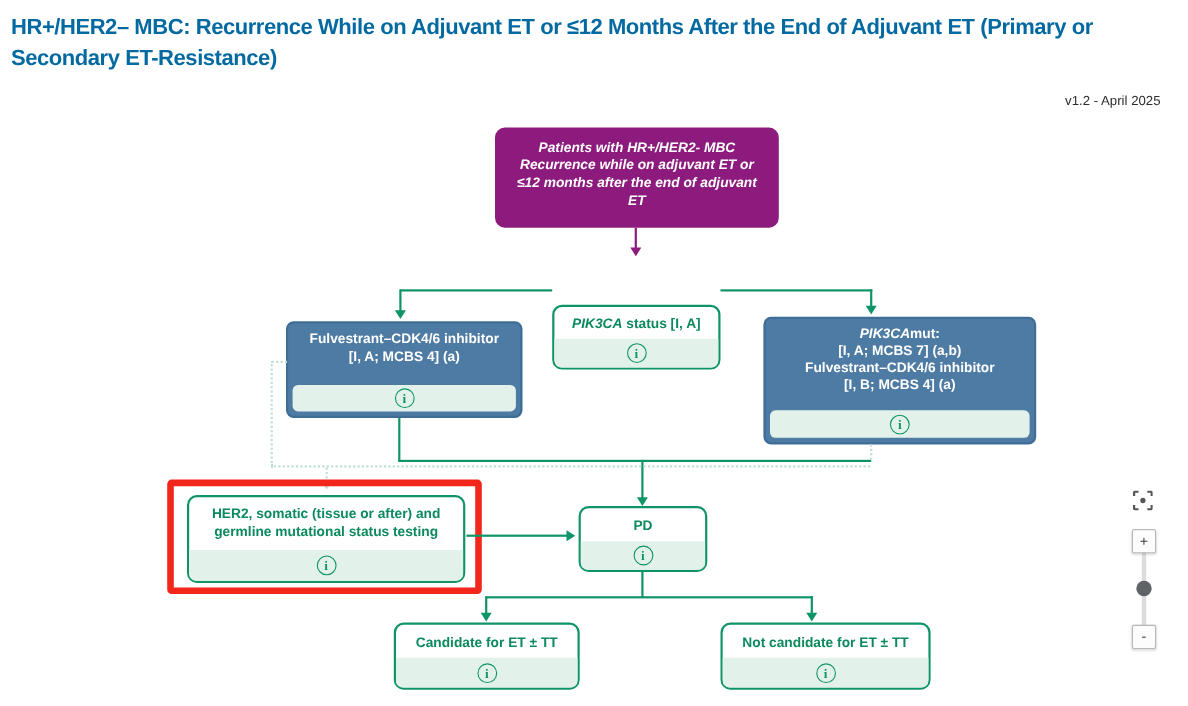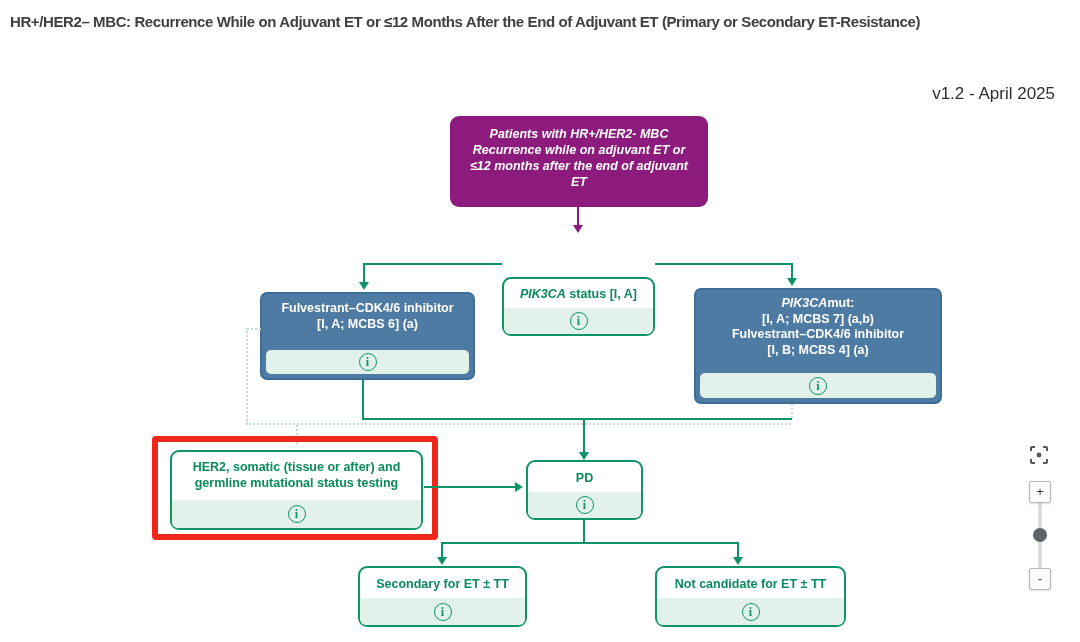--- a/index.html
+++ b/index.html
@@ -1,26 +1,26 @@
 <!DOCTYPE html>
 <html><head>
 <meta charset="utf-8">
 <style>
   * { box-sizing: border-box; margin: 0; padding: 0; }
   body { font-family: "Liberation Sans", sans-serif; background: #ffffff; }
   .stage { position: relative; width: 1080px; height: 642px; background: #fff; overflow: hidden; }
 
   .title {
     position: absolute; left: 10px; top: 12px; width: 1044px;
-    font-size: 15px; font-weight: bold; color: #404040;
+    font-size: 20px; font-weight: bold; color: #0369a1;
     line-height: 1.38; letter-spacing: -0.4px;
   }
   .version {
     position: absolute; right: 25px; top: 84px;
-    font-size: 17px; color: #2e2e2e;
+    font-size: 12px; color: #2e2e2e;
   }
 
   
   .node { position: absolute; text-align: center; font-weight: bold; }
   .pre { white-space: pre-line; }
 
   .purple-box {
     background: #8c1b7d; color: #ffffff; border-radius: 9px;
     font-size: 12.5px; line-height: 16px; padding-top: 10px;
   }
@@ -116,21 +116,21 @@
 
   <div class="h-line" style="left:364px; top:263px; width:138px;"></div>
   <div class="v-line" style="left:363px; top:263px; height:20px;"></div>
   <div class="arrow-down" style="left:359px; top:282px;"></div>
   <div class="h-line" style="left:655px; top:263px; width:138px;"></div>
   <div class="v-line" style="left:791px; top:263px; height:16px;"></div>
   <div class="arrow-down" style="left:787px; top:278px;"></div>
 
   <div class="node blue-box" style="left:260px; top:292px; width:215px; height:88px; padding-top:7px;">
     <div>Fulvestrant–CDK4/6 inhibitor</div>
-    <div>[I, A; MCBS 6] (a)</div>
+    <div>[I, A; MCBS 4] (a)</div>
     <div class="strip" style="height:24px;">
       <span class="info-icon">i</span>
     </div>
   </div>
 
   <div class="node blue-box" style="left:670px; top:288px; width:248px; height:116px; padding-top:6px;margin-left:24px;">
     <div><span class="gene">PIK3CA</span><span>mut:</span></div>
     <div>[I, A; MCBS 7] (a,b)</div>
     <div>Fulvestrant–CDK4/6 inhibitor</div>
     <div>[I, B; MCBS 4] (a)</div>
@@ -172,21 +172,21 @@
   </div>
 
   <div class="v-line" style="left:583px; top:520px; height:23px;"></div>
   <div class="h-line" style="left:442px; top:542px; width:297px;"></div>
   <div class="v-line" style="left:441px; top:542px; height:16px;"></div>
   <div class="arrow-down" style="left:437px; top:557px;"></div>
   <div class="v-line" style="left:737px; top:542px; height:16px;"></div>
   <div class="arrow-down" style="left:733px; top:557px;"></div>
 
   <div class="node green-box" style="left:358px; top:566px; width:169px; height:61px; padding-top:8px;">
-    <div>Secondary for ET ± TT</div>
+    <div>Candidate for ET ± TT</div>
     <div class="footer" style="height:27px;">
       <span class="info-icon">i</span>
     </div>
   </div>
   <div class="node green-box" style="left:642px; top:566px; width:191px; height:61px; padding-top:8px;margin-left:13px;">
     <div>Not candidate for ET ± TT</div>
     <div class="footer" style="height:27px;">
       <span class="info-icon">i</span>
     </div>
   </div>

